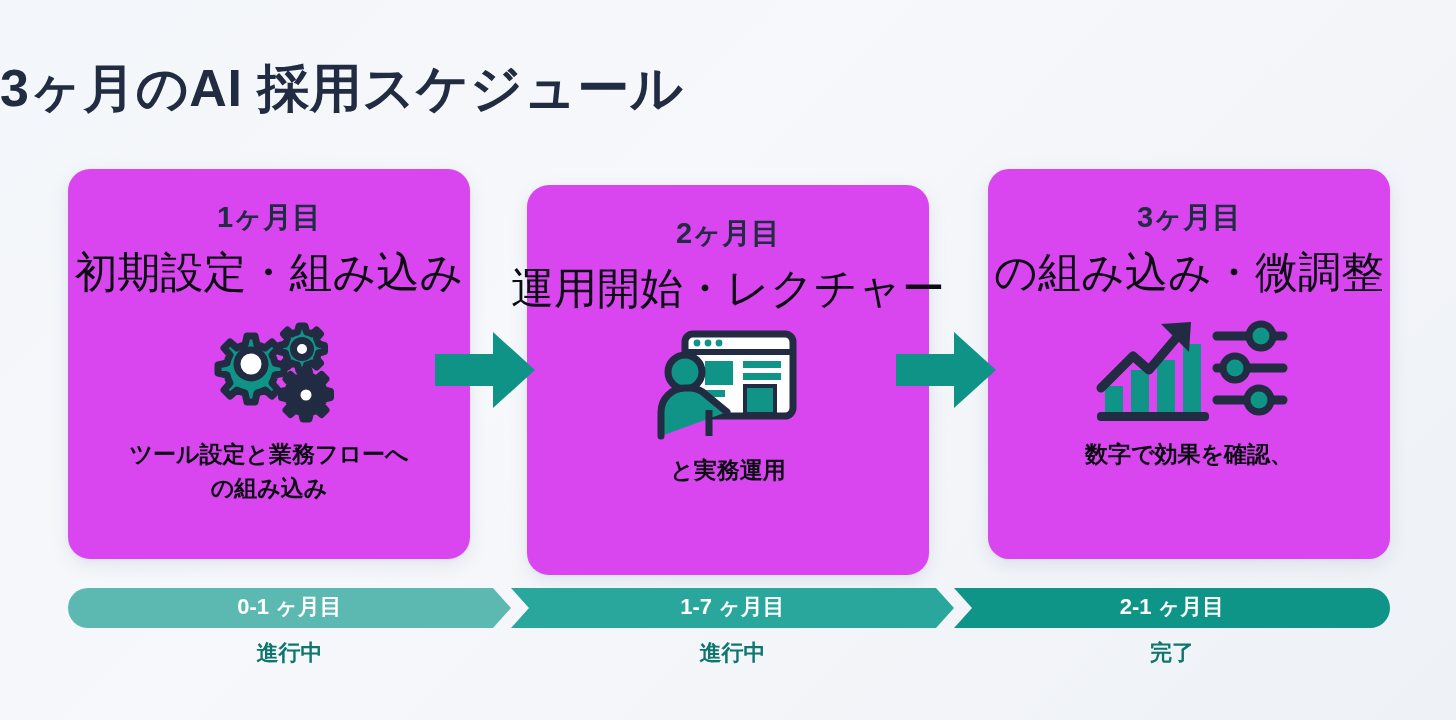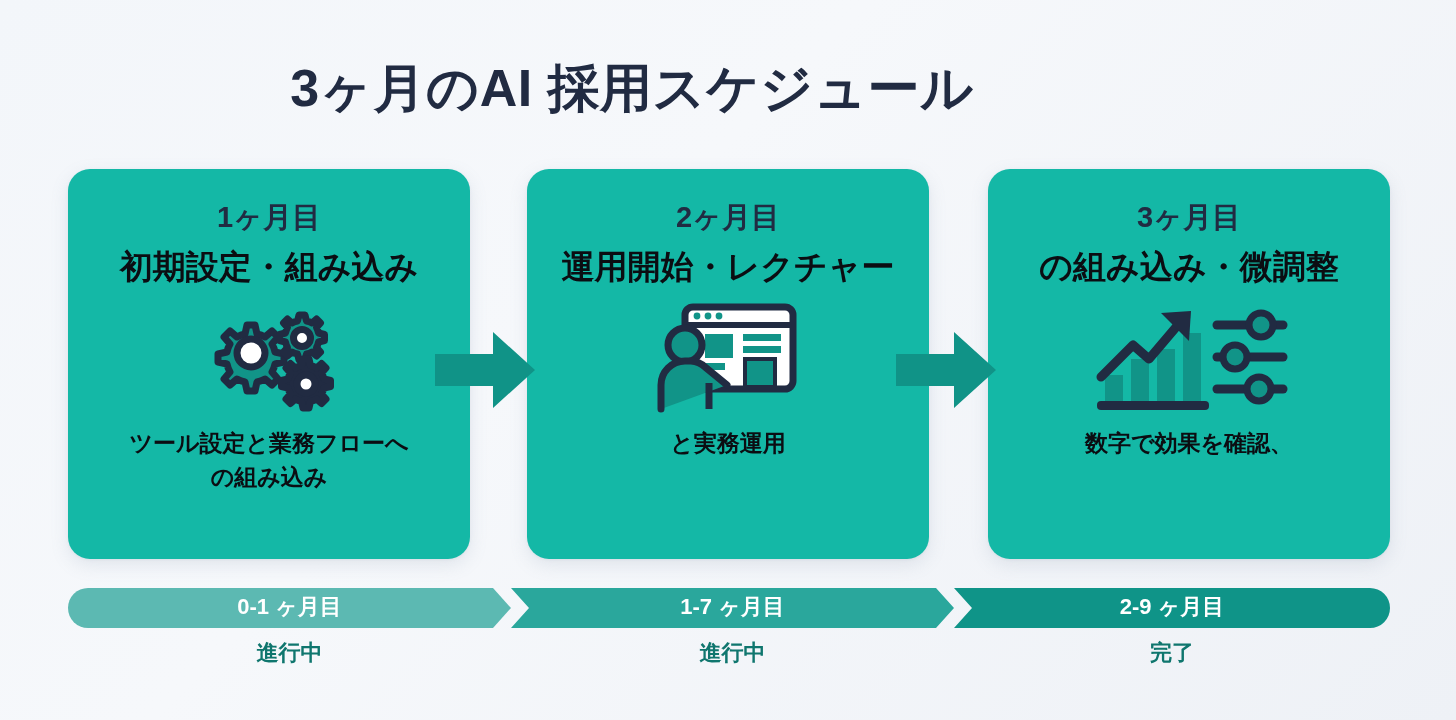--- a/index.html
+++ b/index.html
@@ -7,51 +7,49 @@
   body {
     font-family:"Liberation Sans","DejaVu Sans",sans-serif;
     background:linear-gradient(135deg,#f3f6fa 0%,#f6f8fb 40%,#eef1f6 100%);
     overflow:hidden;
     position:relative;
   }
 
   
   #title {
     position:absolute; top:54px; left:0; width:1224px;
-    text-align:center;
     font-size:52px; font-weight:bold;
     color:#212b42;
     letter-spacing:0.5px;
     white-space:nowrap;
-    margin-left:20px;
   }
 
   
   #cards { position:absolute; top:169px; left:0; width:1456px; height:392px; }
 
   .card {
     position:absolute; top:0;
     width:402px; height:390px;
-    background:#14b8a6;
+    background:#d946ef;
     border-radius:22px;
     box-shadow:0 6px 18px rgba(120,135,160,0.16), 0 1px 3px rgba(120,135,160,0.10);
     display:flex; flex-direction:column; align-items:center;
   }
   #card-0 { left:68px; }
-  #card-1 { left:527px; }
-  #card-2 { left:988px; }
+  #card-1 { left:527px;margin-top:16px; }
+  #card-2 { left:988px;border-radius:21px; }
 
   .month {
     margin-top:34px;
     font-size:29px; font-weight:bold; color:#212b42;
     line-height:1;
   }
   .card-title {
     margin-top:17px;
-    font-size:33px; font-weight:bold; color:#0b0d12;
+    font-size:43px; font-weight:normal; color:#0b0d12;
     line-height:1.1; white-space:nowrap;
   }
   .icon-wrap {
     margin-top:16px;
     height:112px; width:100%;
     display:flex; align-items:center; justify-content:center;
   }
   .desc {
     margin-top:14px;
     font-size:23px; font-weight:bold; color:#0b0d12;
@@ -204,21 +202,21 @@
     <svg class="seg-bg" width="443" height="40" viewBox="0 0 443 40" preserveAspectRatio="none">
       <path d="M0 0 H425 L443 20 L425 40 H0 L18 20 Z" fill="#2aa79c"></path>
     </svg>
     <span class="seg-label">1-7 ヶ月目</span>
   </div>
 
   <div class="seg" id="seg-2">
     <svg class="seg-bg" width="436" height="40" viewBox="0 0 436 40" preserveAspectRatio="none">
       <path d="M0 0 H416 A20 20 0 0 1 416 40 H0 L18 20 Z" fill="#0f9488"></path>
     </svg>
-    <span class="seg-label">2-9 ヶ月目</span>
+    <span class="seg-label">2-1 ヶ月目</span>
   </div>
 </div>
 
 <div id="status-row">
   <div class="status" id="status-0">進行中</div>
   <div class="status" id="status-1">進行中</div>
   <div class="status" id="status-2">完了</div>
 </div>
 
 </body></html>

